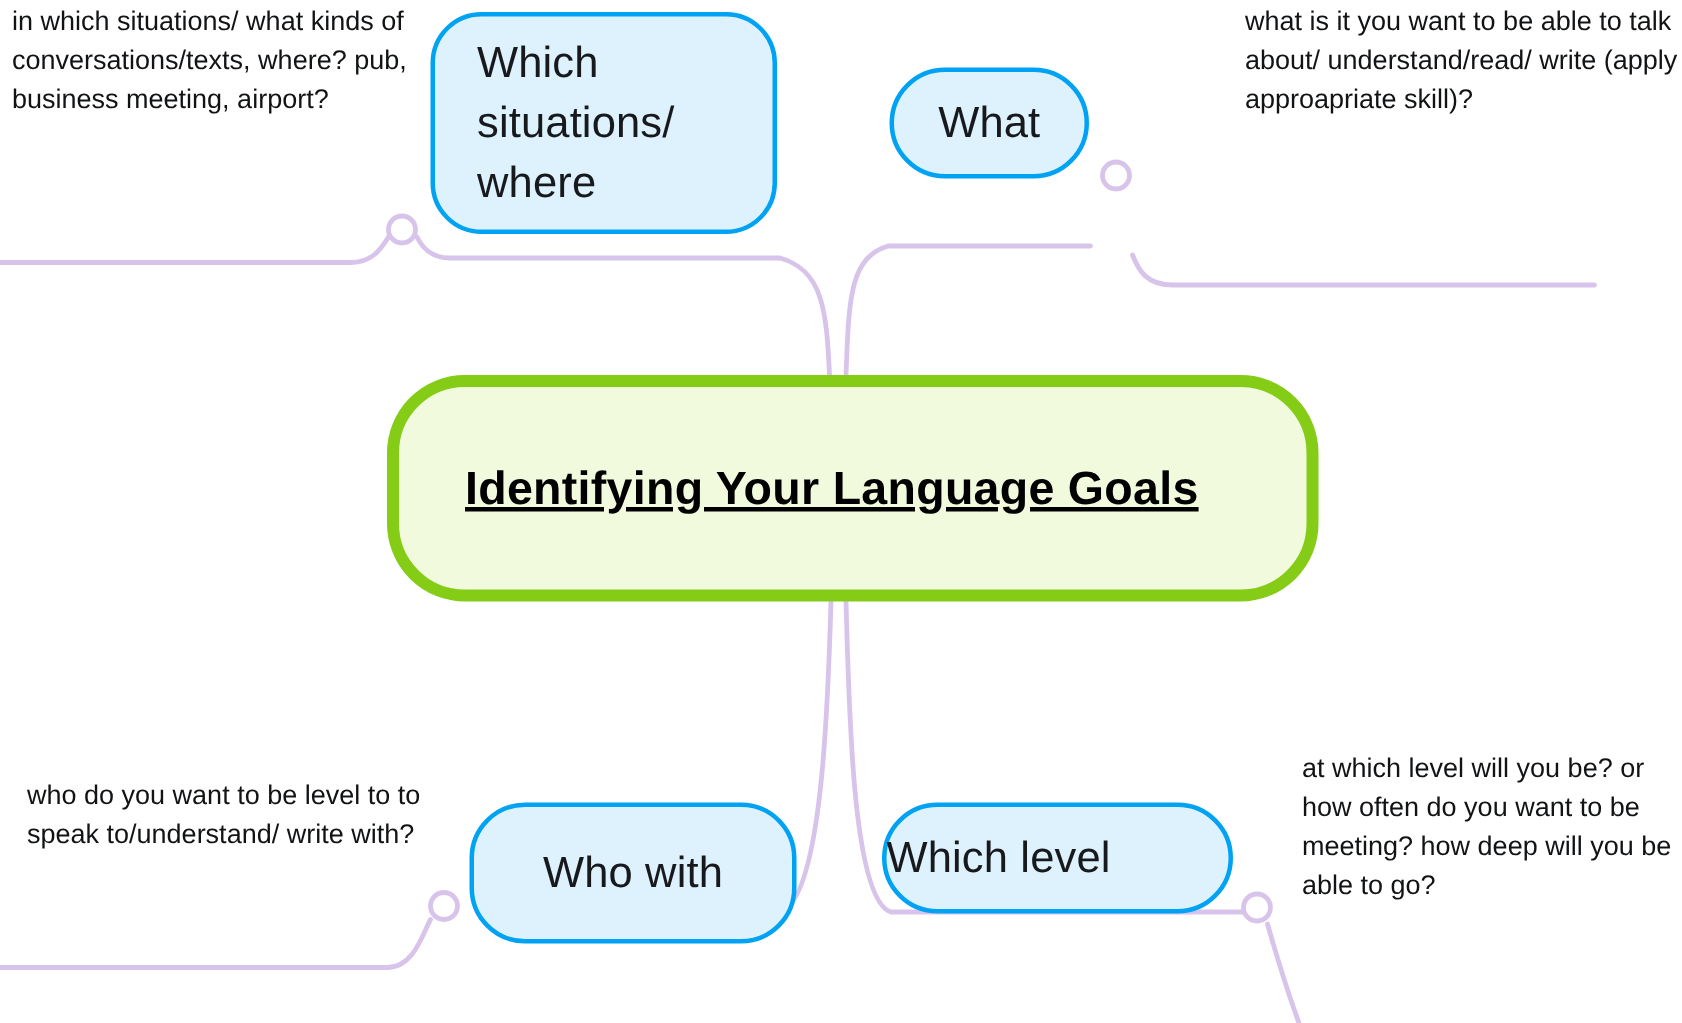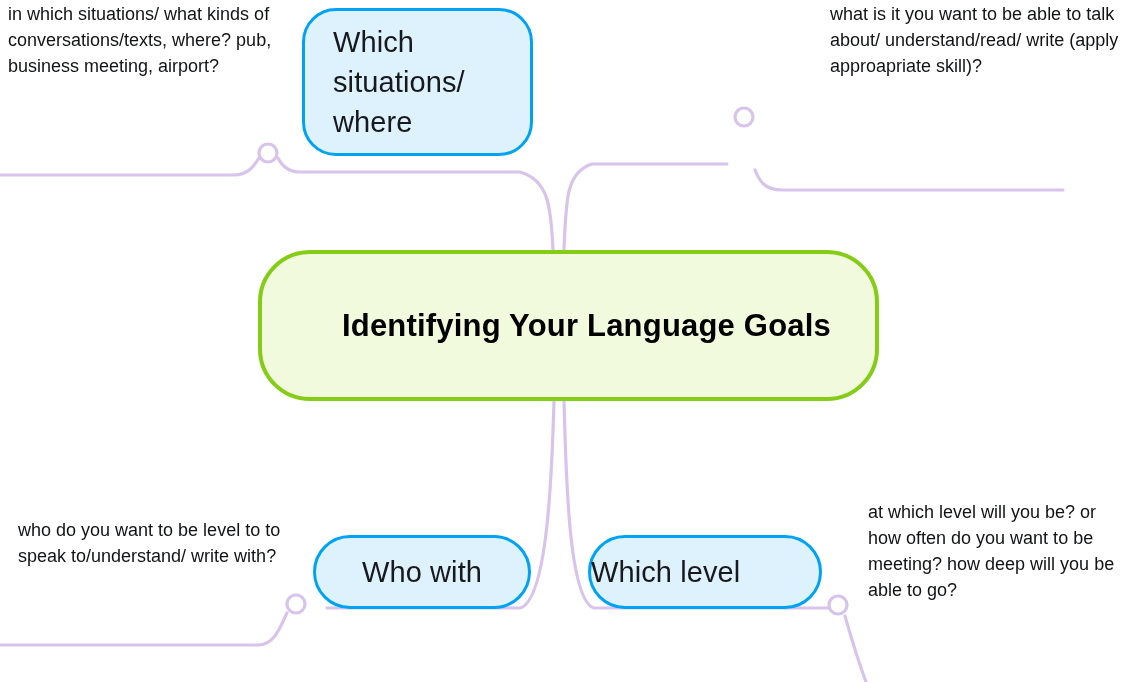--- a/index.html
+++ b/index.html
@@ -43,49 +43,49 @@
   }
   .node-branch .node-label {
     font-size: 29px;
     line-height: 1.38;
     font-weight: 400;
     letter-spacing: 0.1px;
     white-space: pre-line;
   }
   .node-center {
     background: #f2fade;
-    border: 4px solid #84cc16;
+    border: 8px solid #84cc16;
     border-radius: 52px;
-    justify-content: flex-end;
+    justify-content: flex-start;
     text-align: center;
+    text-decoration: underline;
   }
   .node-center .node-label {
     font-size: 31px;
     line-height: 1.34;
     font-weight: bold;
     color: #000000;
     letter-spacing: 0.2px;
     padding: 0 44px;
   }
 
   
   #node-situations {
     left: 287px; top: 8px; width: 231px; height: 148px;
     border-radius: 34px;
     padding-left: 28px;
     align-items: center;
-    margin-left: 15px;
   }
   #node-what {
     left: 593px; top: 45px; width: 133px; height: 74px;
     border-radius: 37px;
     justify-content: center;
   }
   #node-whowith {
-    left: 313px; top: 535px; width: 218px; height: 74px;
+    left: 313px; top: 535px; width: 218px; height: 94px;
     border-radius: 37px;
     justify-content: center;
   }
   #node-whichlevel {
     left: 588px; top: 535px; width: 234px; height: 74px;
     border-radius: 37px;
     justify-content: flex-start;
   }
   #node-center {
     left: 258px; top: 250px; width: 621px; height: 151px;
@@ -155,20 +155,23 @@
   <div class="annotation" id="note-what">what is it you want to be able to talk about/ understand/read/ write (apply to approapriate skill)?</div>
 
   <div class="annotation" id="note-whowith">who do you want to be level to to speak to/understand/ write with?</div>
 
   <div class="annotation" id="note-whichlevel">at which level will you be? or how often do you want to be meeting? how deep will you be able to go?</div>
 
   <div class="node node-branch" id="node-situations">
     <span class="node-label">Which situations/ where</span>
   </div>
 
+  <div class="node node-branch" id="node-what">
+    <span class="node-label">What</span>
+  </div>
 
   <div class="node node-branch" id="node-whowith">
     <span class="node-label">Who with</span>
   </div>
 
   <div class="node node-branch" id="node-whichlevel">
     <span class="node-label">Which level</span>
   </div>
 
   <div class="node node-center" id="node-center">

